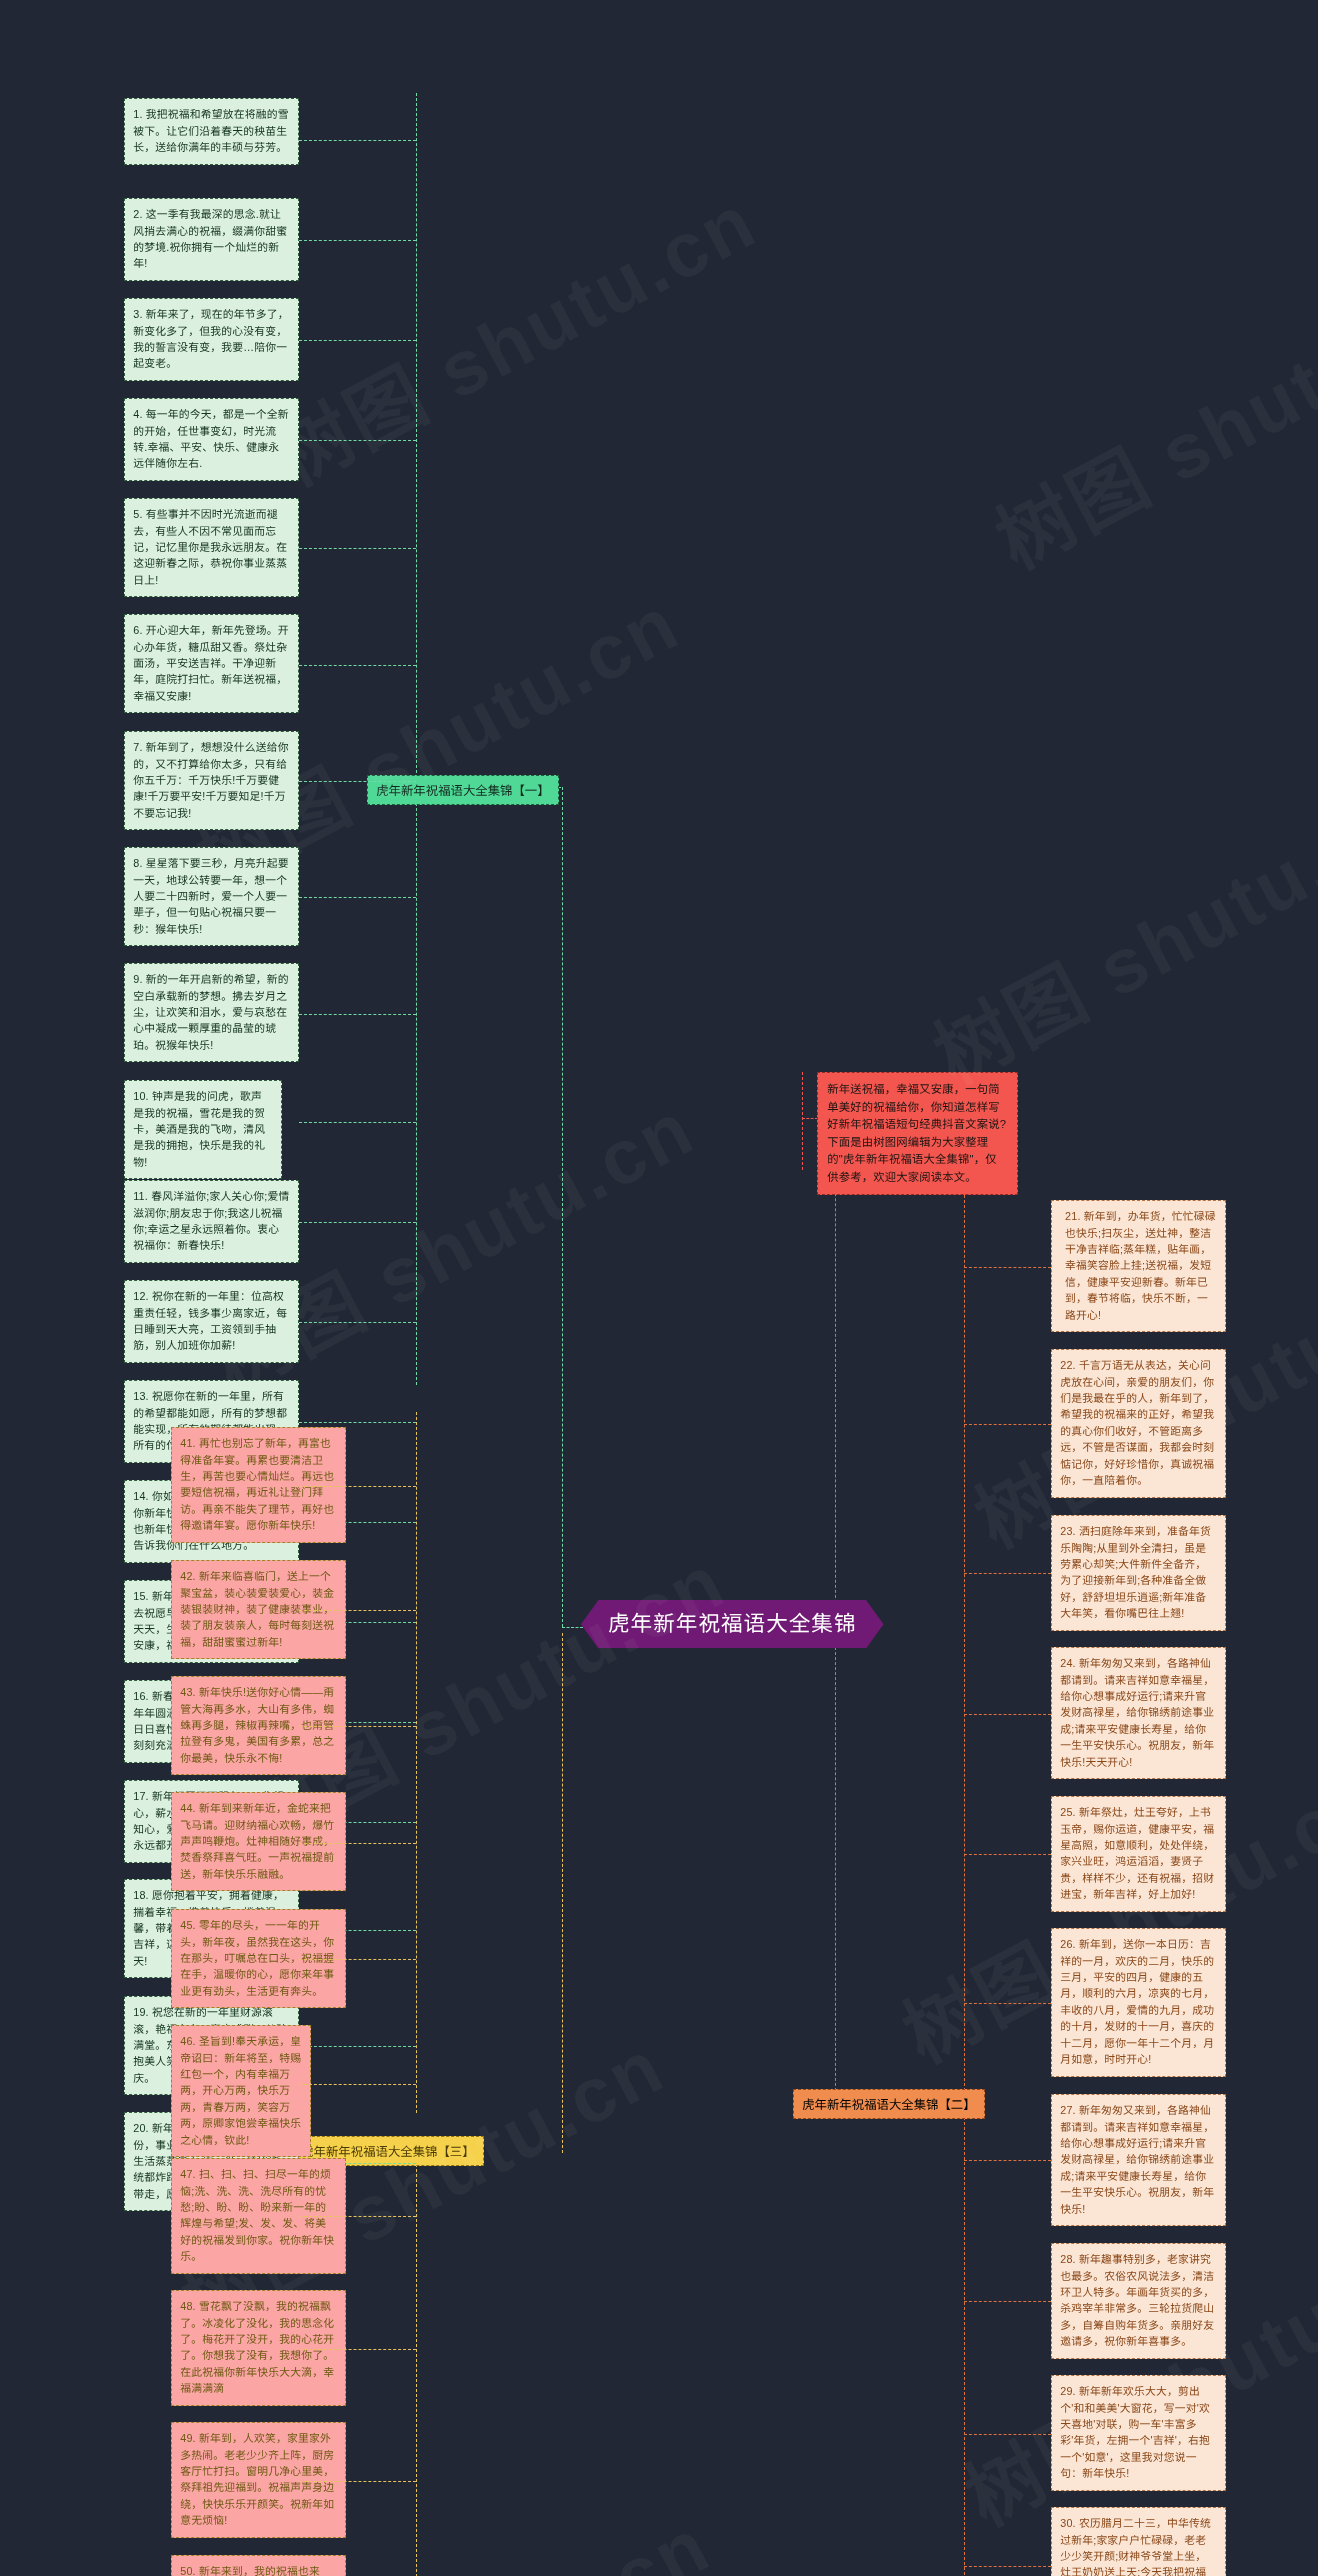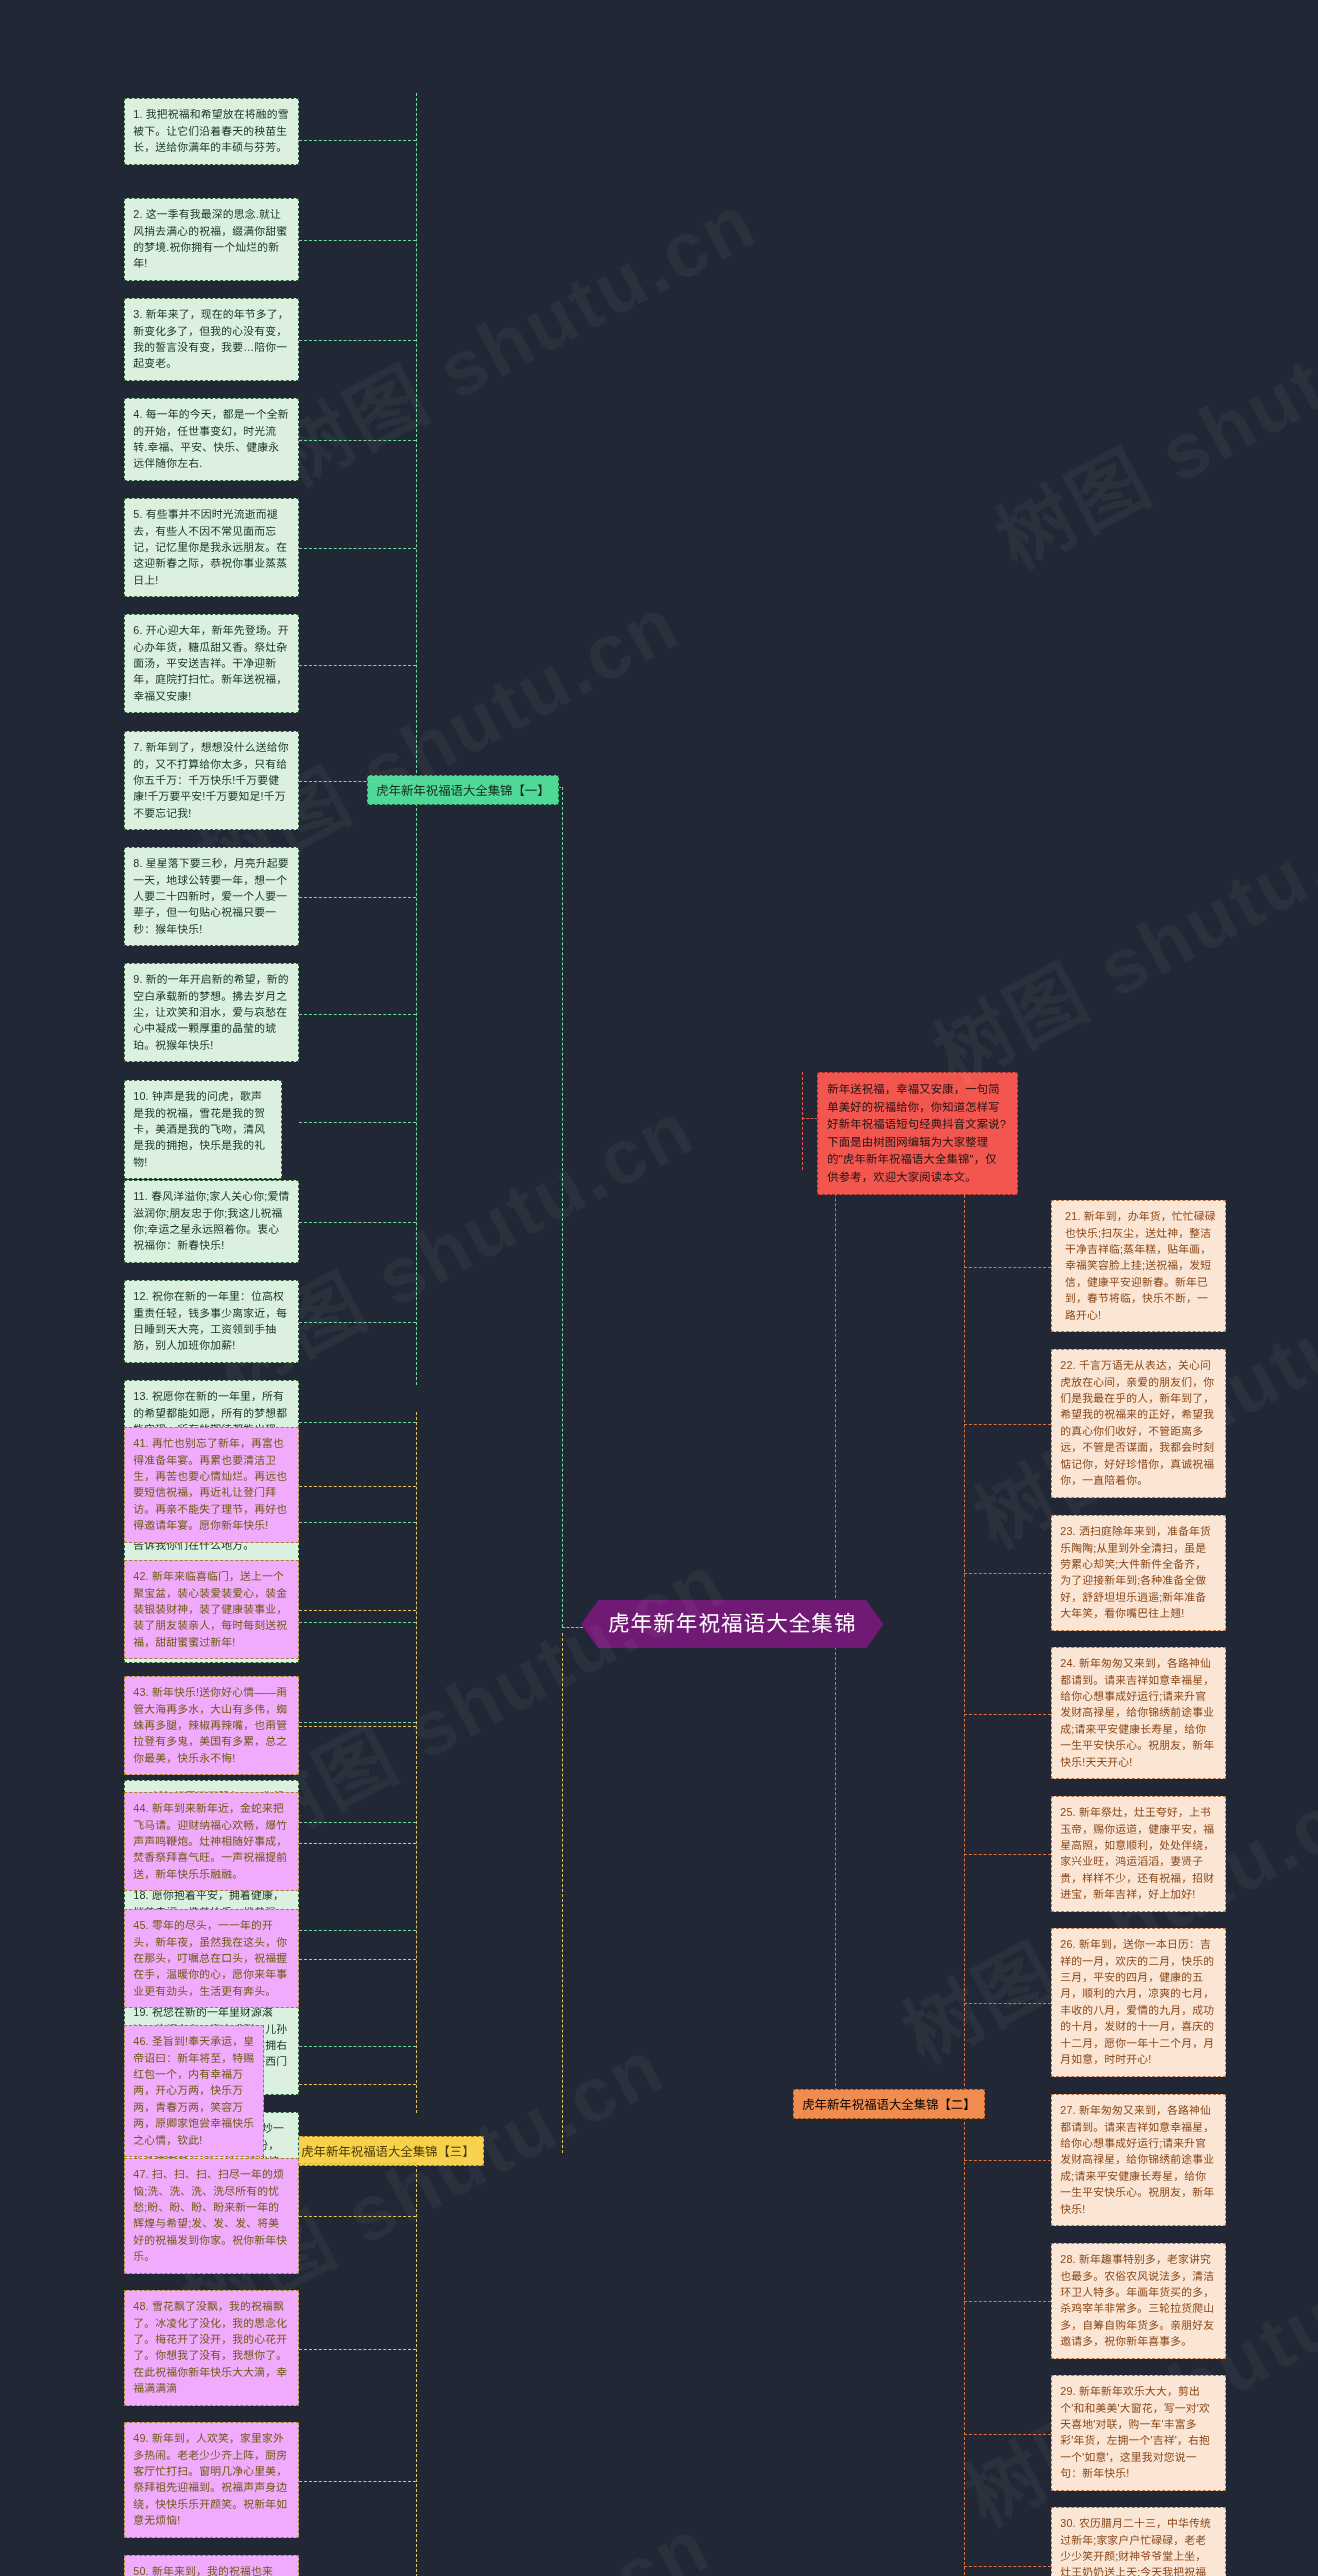--- a/index.html
+++ b/index.html
@@ -37,21 +37,21 @@
 
   
   .card{
     position:absolute;box-sizing:border-box;
     padding:7.2px 8.2px 8.2px 8.2px;
     font-size:10.8px;line-height:1.52;
     letter-spacing:0.2px;
     border:1.5px dashed rgba(0,0,0,.45);
   }
   .card.green{background:#dcf0e0;color:#13341d;border-color:#2e5c3b;}
-  .card.cream{background:#f0abfc;color:#6d5a12;border-color:#9c8521;}
+  .card.cream{background:#fca5a5;color:#6d5a12;border-color:#9c8521;margin-left:47px;}
   .card.peach{background:#fbe6d5;color:#8a4718;border-color:#b5703e;}
 
   
   .chip{
     position:absolute;box-sizing:border-box;
     padding:5.2px 8.2px;font-size:12.4px;font-weight:400;
     white-space:nowrap;border:1px dashed rgba(0,0,0,.4);
   }
   .chip.green{background:#4fd896;color:#12291e;border-color:#1d5c3c;}
   .chip.amber{background:#f6d24c;color:#4a3a05;border-color:#8e7310;}

